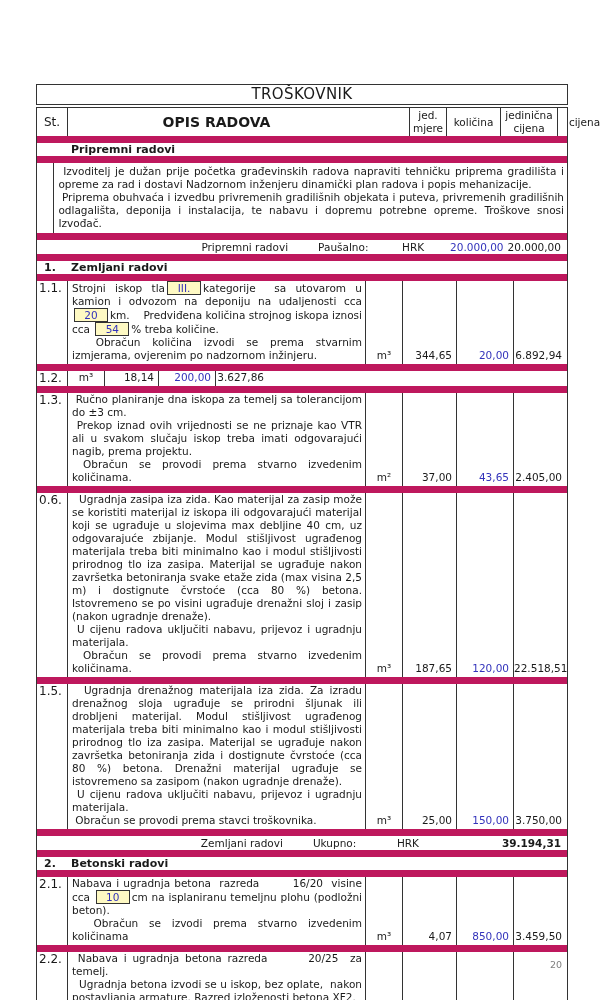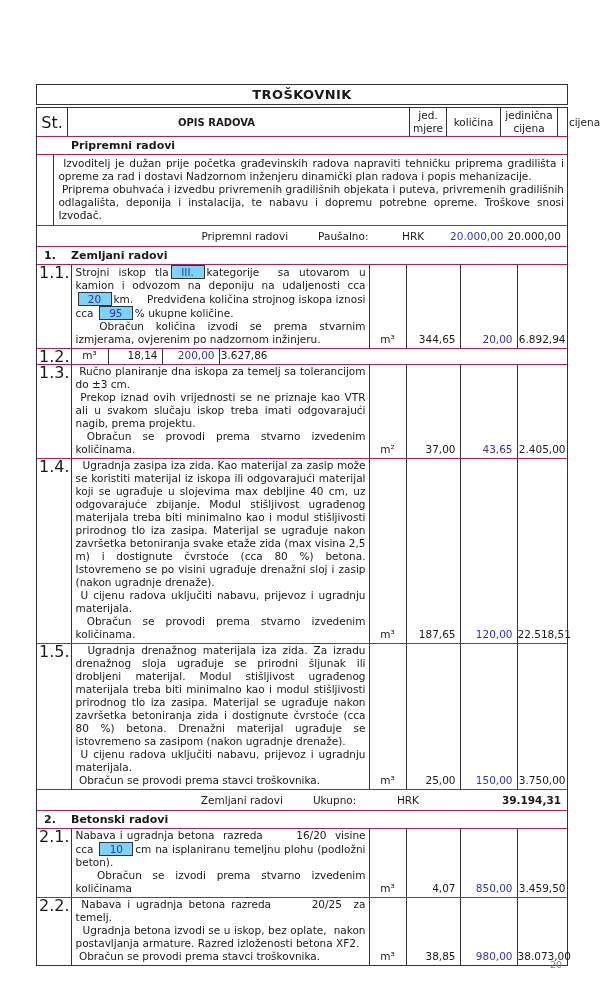--- a/index.html
+++ b/index.html
@@ -10,39 +10,39 @@
     line-height: 13px;
     color: #1a1a1a;
     position: relative;
   }
   .doc { position: absolute; left: 36px; top: 84px; width: 532px; }
 
   .title-row {
     border: 1px solid #333;
     height: 21px;
     display: flex; align-items: center; justify-content: center;
-    font-weight: bold; font-size: 13px; letter-spacing: 0.4px;
+    font-weight: normal; font-size: 15px; letter-spacing: 0.4px;
     margin-bottom: 2px;
   }
   .grid { border: 1px solid #333; }
   .row { display: flex; }
-  .row + .row { border-top: 1px solid #be185d; }
+  .row + .row { border-top: 7px solid #be185d; }
 
   .c { flex: 0 0 auto; }
   .c + .c { border-left: 1px solid #333; }
-  .st    { flex-basis: 30px; padding: 1px 1px 0 2px; font-size: 16px; }
+  .st    { flex-basis: 30px; padding: 1px 1px 0 2px; font-size: 12px; }
   .desc  { flex-basis: 298px; padding: 0 3px 2px 4px; }
   .unit  { flex-basis: 37px; display: flex; align-items: flex-end; justify-content: center; padding-bottom: 2px; }
   .qty   { flex-basis: 54px; display: flex; align-items: flex-end; justify-content: flex-end; padding: 0 4px 2px 0; }
   .up    { flex-basis: 57px; display: flex; align-items: flex-end; justify-content: flex-end; padding: 0 4px 2px 0; text-align: center; }
   .price { flex-basis: 54px; display: flex; align-items: flex-end; justify-content: flex-end; padding: 0 5px 2px 0; }
 
   .hdr { min-height: 28px; }
   .hdr .c { display: flex; align-items: center; justify-content: center; text-align: center; padding: 1px; }
-  .hdr .opis { font-weight: bold; font-size: 10px; }
+  .hdr .opis { font-weight: bold; font-size: 14px; }
 
   .desc p { white-space: pre-wrap; }
   .just .desc p { text-align: justify; }
   .desc p span { white-space: pre-wrap; }
 
   .section { min-height: 18px; align-items: center; }
   .sec-num { flex: 0 0 30px; padding-left: 7px; font-weight: bold; font-size: 11px; }
   .sec-title { font-weight: bold; font-size: 11px; padding-left: 4px; }
 
   .note-row .note-body {
@@ -62,21 +62,21 @@
   .blue { color: #3333bb; }
   .field {
     display: inline-block;
     border: 1px solid #333;
     color: #3333bb;
     text-align: center;
     min-width: 34px;
     padding: 0 6px;
     line-height: 12px;
     margin: 0 2px;
-    background: #7dd3fc;
+    background: #fef9c3;
   }
   .page-num {
     position: absolute; top: 958px; right: 38px;
     color: #808080; font-size: 9.5px;
   }
 </style>
 </head>
 <body>
 
 <div class="doc">
@@ -116,21 +116,21 @@
     </div>
 
     <div class="row section">
       <div class="sec-num">1.</div>
       <div class="sec-title">Zemljani radovi</div>
     </div>
 
     <div class="row item just">
       <div class="c st">1.1.</div>
       <div class="c desc">
-        <p><span>Strojni iskop tla</span><span class="field">III.</span><span>kategorije  sa utovarom u kamion i odvozom na deponiju na udaljenosti cca  </span><span class="field">20</span><span>km.    Predviđena količina strojnog iskopa iznosi cca </span><span class="field">95</span><span>% ukupne količine.</span></p>
+        <p><span>Strojni iskop tla</span><span class="field">III.</span><span>kategorije  sa utovarom u kamion i odvozom na deponiju na udaljenosti cca  </span><span class="field">20</span><span>km.    Predviđena količina strojnog iskopa iznosi cca </span><span class="field">54</span><span>% treba količine.</span></p>
         <p>  Obračun količina izvodi se prema stvarnim izmjerama, ovjerenim po nadzornom inžinjeru.</p>
       </div>
       <div class="c unit">m³</div>
       <div class="c qty">344,65</div>
       <div class="c up blue">20,00</div>
       <div class="c price">6.892,94</div>
     </div>
 
     <div class="row item just">
       <div class="c st">1.2.</div>
@@ -147,21 +147,21 @@
         <p> Prekop iznad ovih vrijednosti se ne priznaje kao VTR ali u svakom slučaju iskop treba imati odgovarajući nagib, prema projektu.</p>
         <p> Obračun se provodi prema stvarno izvedenim količinama.</p>
       </div>
       <div class="c unit">m²</div>
       <div class="c qty">37,00</div>
       <div class="c up blue">43,65</div>
       <div class="c price">2.405,00</div>
     </div>
 
     <div class="row item just">
-      <div class="c st">1.4.</div>
+      <div class="c st">0.6.</div>
       <div class="c desc">
         <p>  Ugradnja zasipa iza zida. Kao materijal za zasip može se koristiti materijal iz iskopa ili odgovarajući materijal koji se ugrađuje u slojevima max debljine 40 cm, uz odgovarajuće zbijanje. Modul stišljivost ugrađenog materijala treba biti minimalno kao i modul stišljivosti prirodnog tlo iza zasipa. Materijal se ugrađuje nakon završetka betoniranja svake etaže zida (max visina 2,5 m) i dostignute čvrstoće (cca 80 %) betona. Istovremeno se po visini ugrađuje drenažni sloj i zasip (nakon ugradnje drenaže).</p>
         <p> U cijenu radova uključiti nabavu, prijevoz i ugradnju materijala.</p>
         <p> Obračun se provodi prema stvarno izvedenim količinama.</p>
       </div>
       <div class="c unit">m³</div>
       <div class="c qty">187,65</div>
       <div class="c up blue">120,00</div>
       <div class="c price">22.518,51</div>
     </div>

